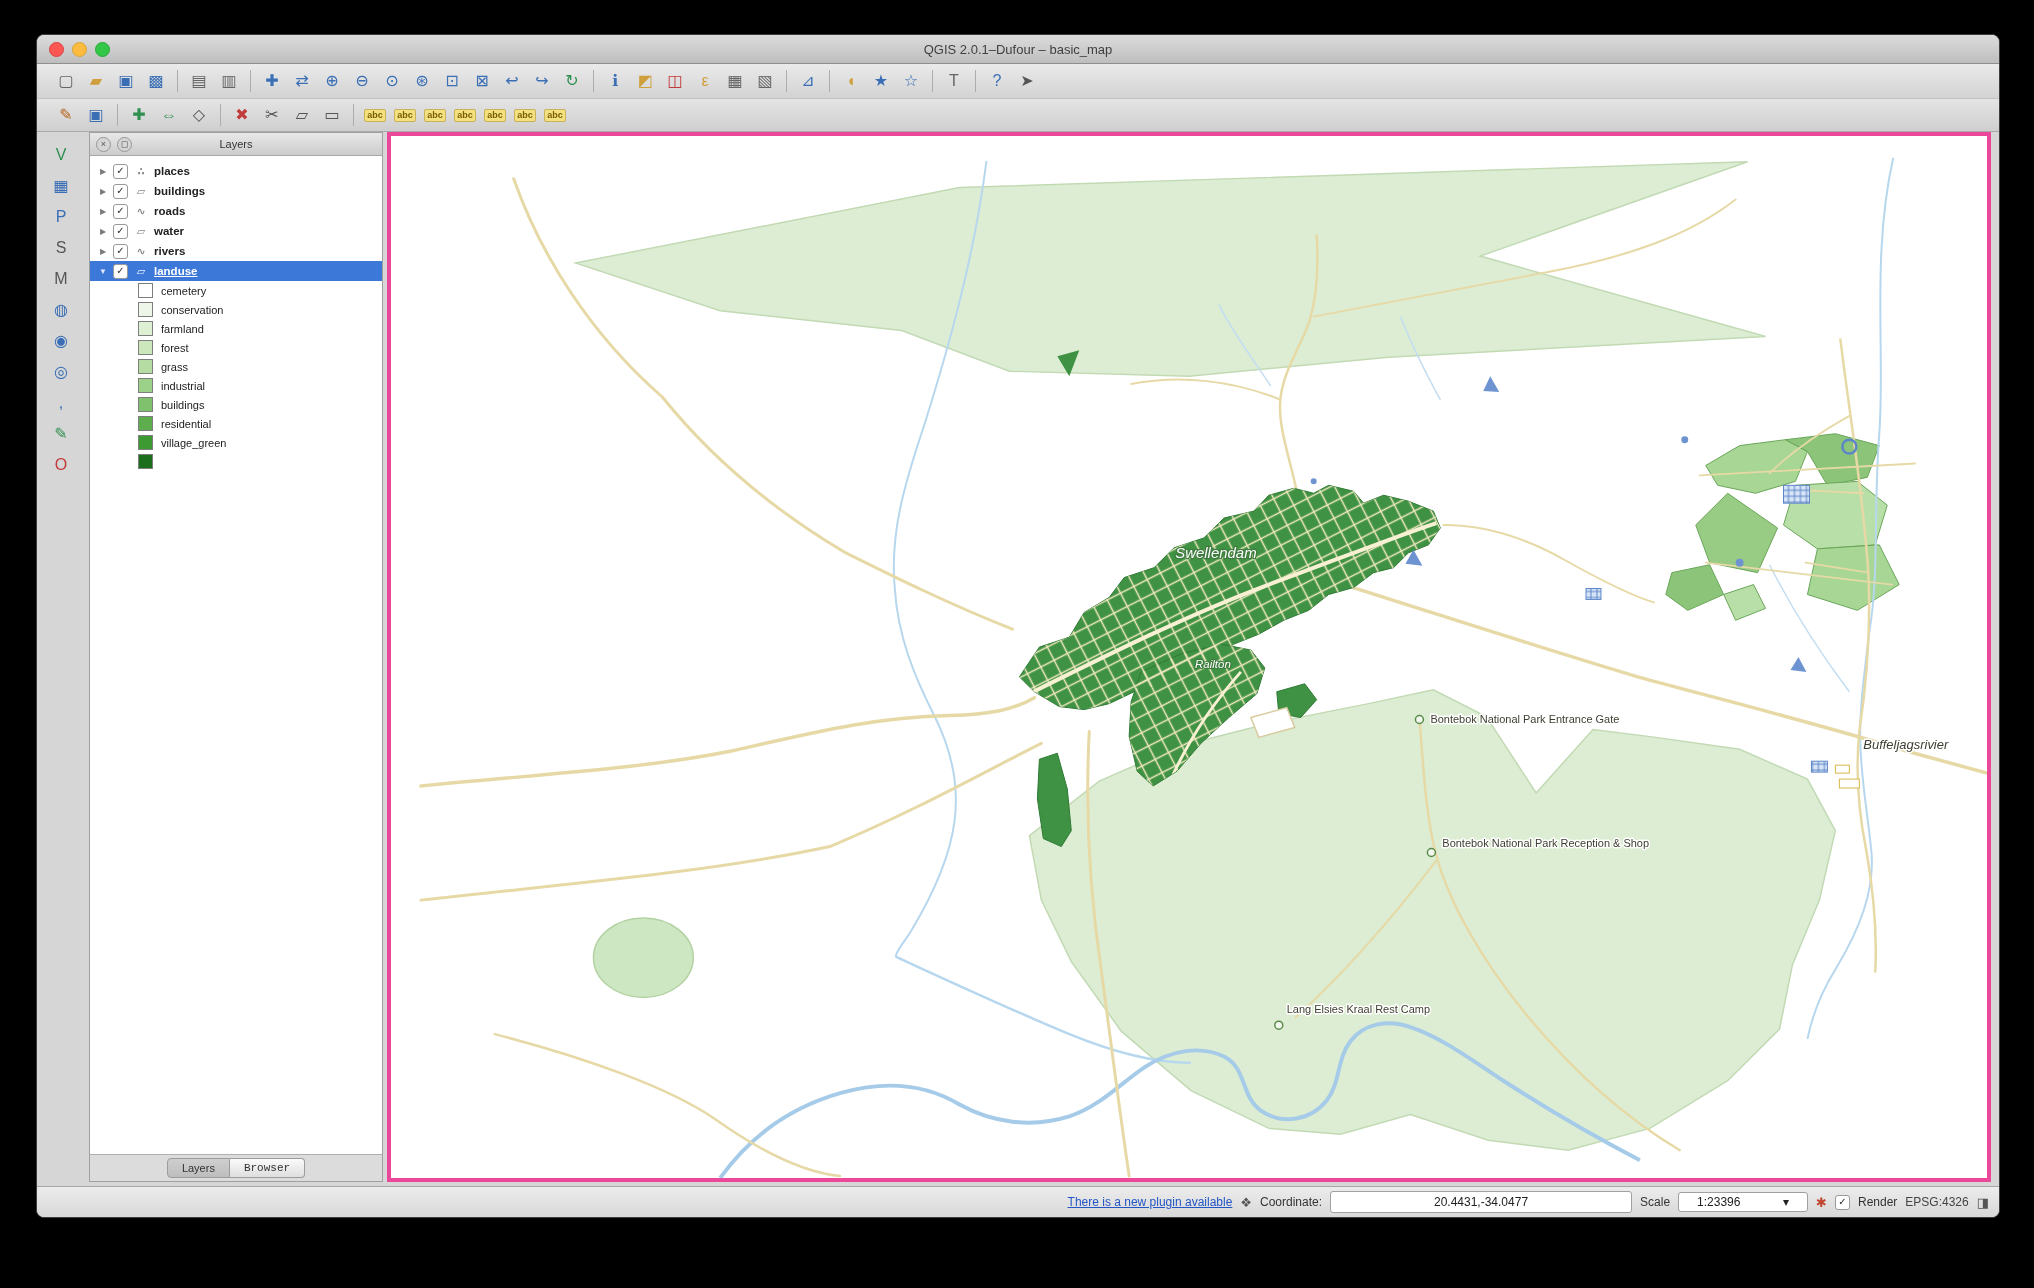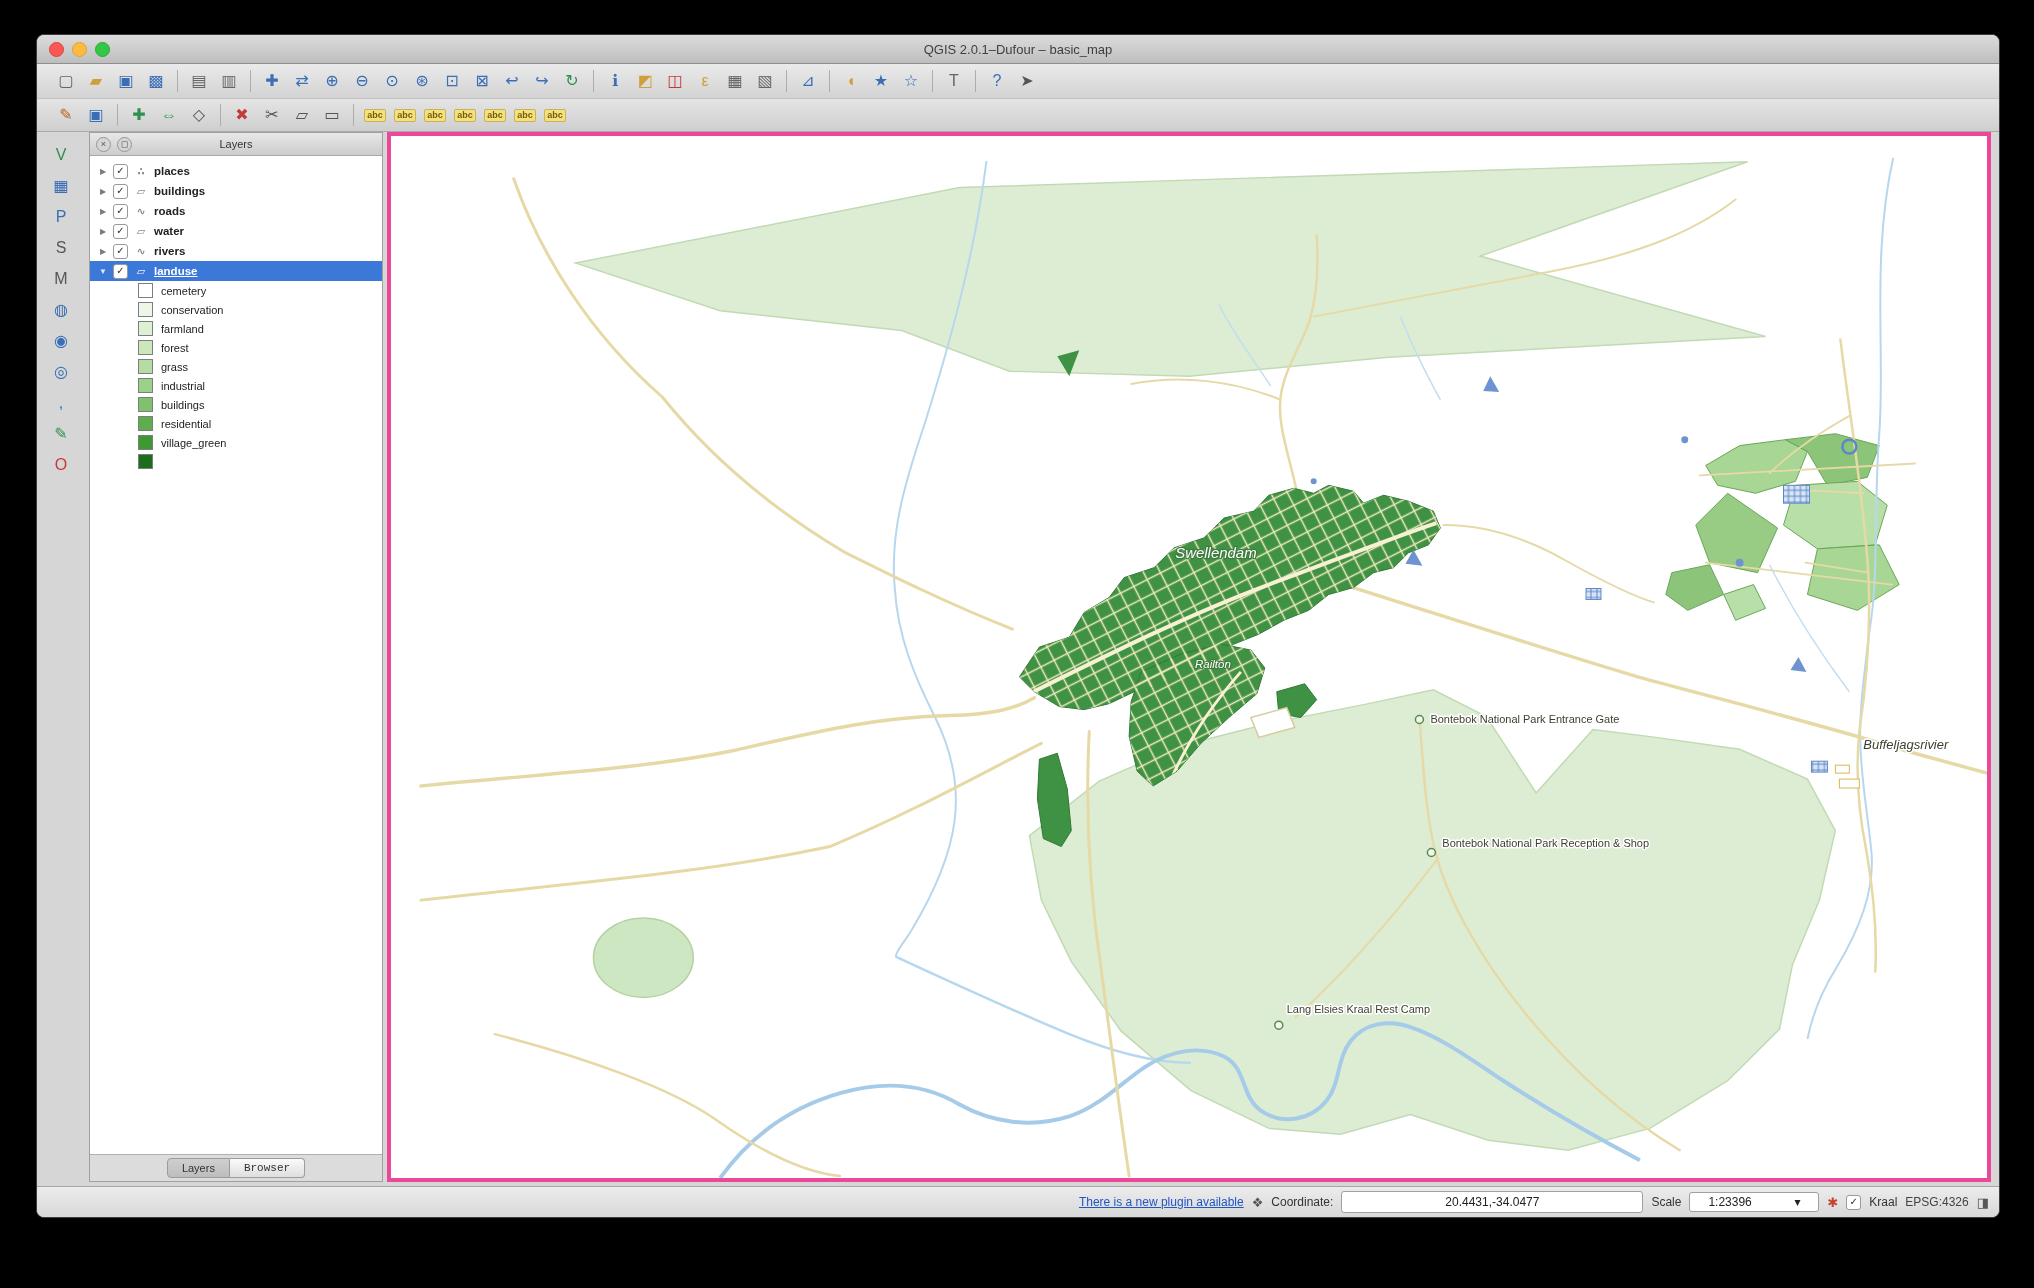--- a/index.html
+++ b/index.html
@@ -492,18 +492,18 @@
     <span class="sb-icon">❖</span>
     <span class="sb-label">Coordinate:</span>
     <input class="sb-input" value="20.4431,-34.0477" style="">
     <span class="sb-label">Scale</span>
     <div class="sb-combo">
       <span>1:23396</span>
       <span>▾</span>
     </div>
     <span class="sb-icon warn">✱</span>
     <span class="sb-check">✓</span>
-    <span class="sb-label">Kraal</span>
+    <span class="sb-label">Render</span>
     <span class="sb-label crs">EPSG:4326</span>
     <span class="sb-icon">◨</span>
   </div>
 
 </div>
 
 </body></html>

